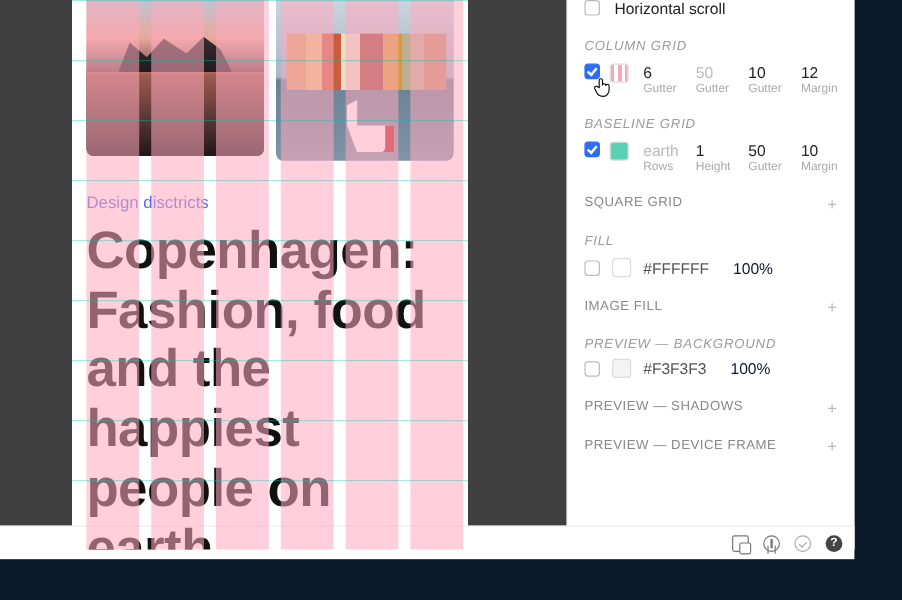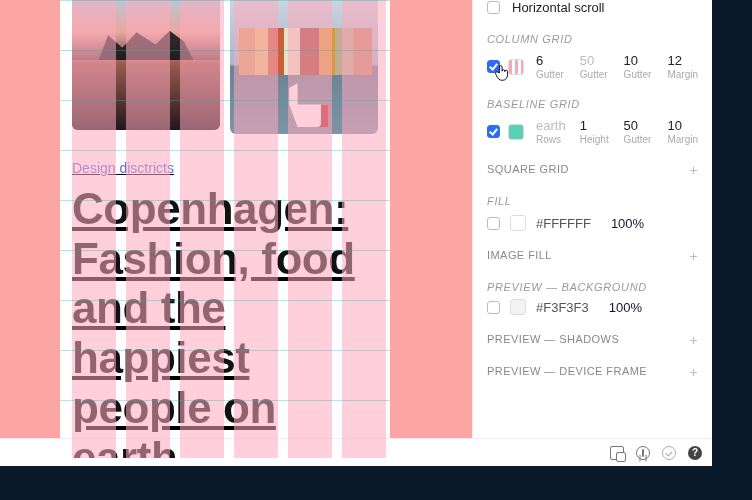--- a/index.html
+++ b/index.html
@@ -1,18 +1,18 @@
 <!DOCTYPE html>
 <html><head>
 <meta charset="utf-8">
 <style>
 * { box-sizing: border-box; margin: 0; padding: 0; font-family: -apple-system, BlinkMacSystemFont, "Segoe UI", sans-serif; }
 body { width: 752px; height: 500px; background: #0a1a2a; position: relative; overflow: hidden; }
 .editor-window { position: absolute; top: 0; left: 0; right: 40px; bottom: 42px; background: #fff; display: flex; }
-.canvas-area { flex: 1; background: #fca5a5; position: relative; overflow: hidden; padding: 0 40px 0 60px; text-decoration: underline; }
+.canvas-area { flex: 1; background: #404040; position: relative; overflow: hidden; padding: 0 40px 0 60px; }
 .artboard { position: relative; width: 330px; background: #fff; margin-top: -10px; }
 .column-overlay { position: absolute; inset: 0; z-index: 2; pointer-events: none; }
 .col-stripe { position: absolute; top: 0; bottom: 0; background: rgba(255,170,190,0.55); }
 .baseline-overlay { position: absolute; inset: 0; z-index: 3; pointer-events: none; }
 .baseline-line { position: absolute; left: 0; right: 0; height: 1px; background: rgba(0,200,170,0.35); }
 .photo-row { display: flex; gap: 10px; padding: 0 12px; padding-bottom: 10px; }
 .photo { flex: 1; height: 140px; border-radius: 6px; position: relative; overflow: hidden; }
 .photo-a { background: linear-gradient(180deg,#b0cde5 0%,#e9a89b 30%,#6b4a4d 50%,#2d2026 52%,#3c2a2e 100%); }
 .photo-a::before { content:""; position:absolute; left:18%; right:18%; top:28%; height:22%; background: rgba(20,20,25,0.85); clip-path: polygon(0 100%,10% 20%,25% 60%,40% 10%,60% 50%,75% 5%,90% 40%,100% 100%); }
 .photo-a::after { content:""; position:absolute; left:0; right:0; top:50%; bottom:0; background: linear-gradient(180deg,rgba(210,120,100,0.7),rgba(30,20,25,0.9)); }
@@ -24,21 +24,21 @@
 .article-body { padding: 16px 12px 24px 12px; position: relative; z-index: 1; }
 .kicker { color: #5a67e8; font-size: 14px; }
 .headline { font-size: 44px; font-weight: 600; color: #111; letter-spacing: -0.01em; line-height: 1.13; margin-top: 8px; }
 .read-more { margin-top: 18px; display: flex; align-items: center; gap: 8px; color: #111; font-size: 15px; }
 .rm-icon { width: 18px; height: 18px; border: 1.5px solid #111; border-radius: 50%; position: relative; }
 .rm-icon::before { content:""; position:absolute; left:5px; top:4px; width:5px; height:5px; border-right:1.5px solid #111; border-top:1.5px solid #111; transform: rotate(45deg); }
 .h-scroll-track { position:absolute; left:0; bottom:0; height:10px; width: 265px; background: #e3e3e3; }
 .h-scroll-thumb { position:absolute; left:0; top:0; bottom:0; width: 170px; background: #bdbdbd; border-radius: 3px; }
 
 .inspector { width: 240px; background: #fff; border-left: 1px solid #eee; font-size: 11px; color: #333; padding: 0 14px; overflow: hidden; }
-.row { display: flex; align-items: center; gap: 8px; }
+.row { display: flex; align-items: flex-start; gap: 8px; }
 .section-label { color: #9a9a9a; letter-spacing: 0.06em; font-size: 11px; margin-top: 18px; margin-bottom: 8px; text-transform: uppercase; font-style: italic; }
 .section-row { display:flex; align-items:flex-start; justify-content: space-between; color:#888; font-size:11px; margin-top: 18px; letter-spacing:0.04em; text-transform: uppercase; }
 .plus { color:#bbb; font-size:14px; line-height:1; }
 .checkbox { width: 13px; height: 13px; border: 1.5px solid #bbb; border-radius: 3px; flex-shrink:0; }
 .checkbox.checked { background: #2d6df6; border-color: #2d6df6; position: relative; }
 .checkbox.checked::after { content:""; position:absolute; left:2.5px; top:0.5px; width:3px; height:6px; border-right:2px solid #fff; border-bottom:2px solid #fff; transform: rotate(40deg); }
 .swatch { width: 16px; height: 16px; border-radius: 3px; border: 1px solid #ddd; flex-shrink:0; }
 .sw-col { background: repeating-linear-gradient(90deg,#f4a8b8 0 3px,#fff 3px 6px); }
 .sw-base { background: #5ad1b4; }
 .sw-white { background:#fff; }

